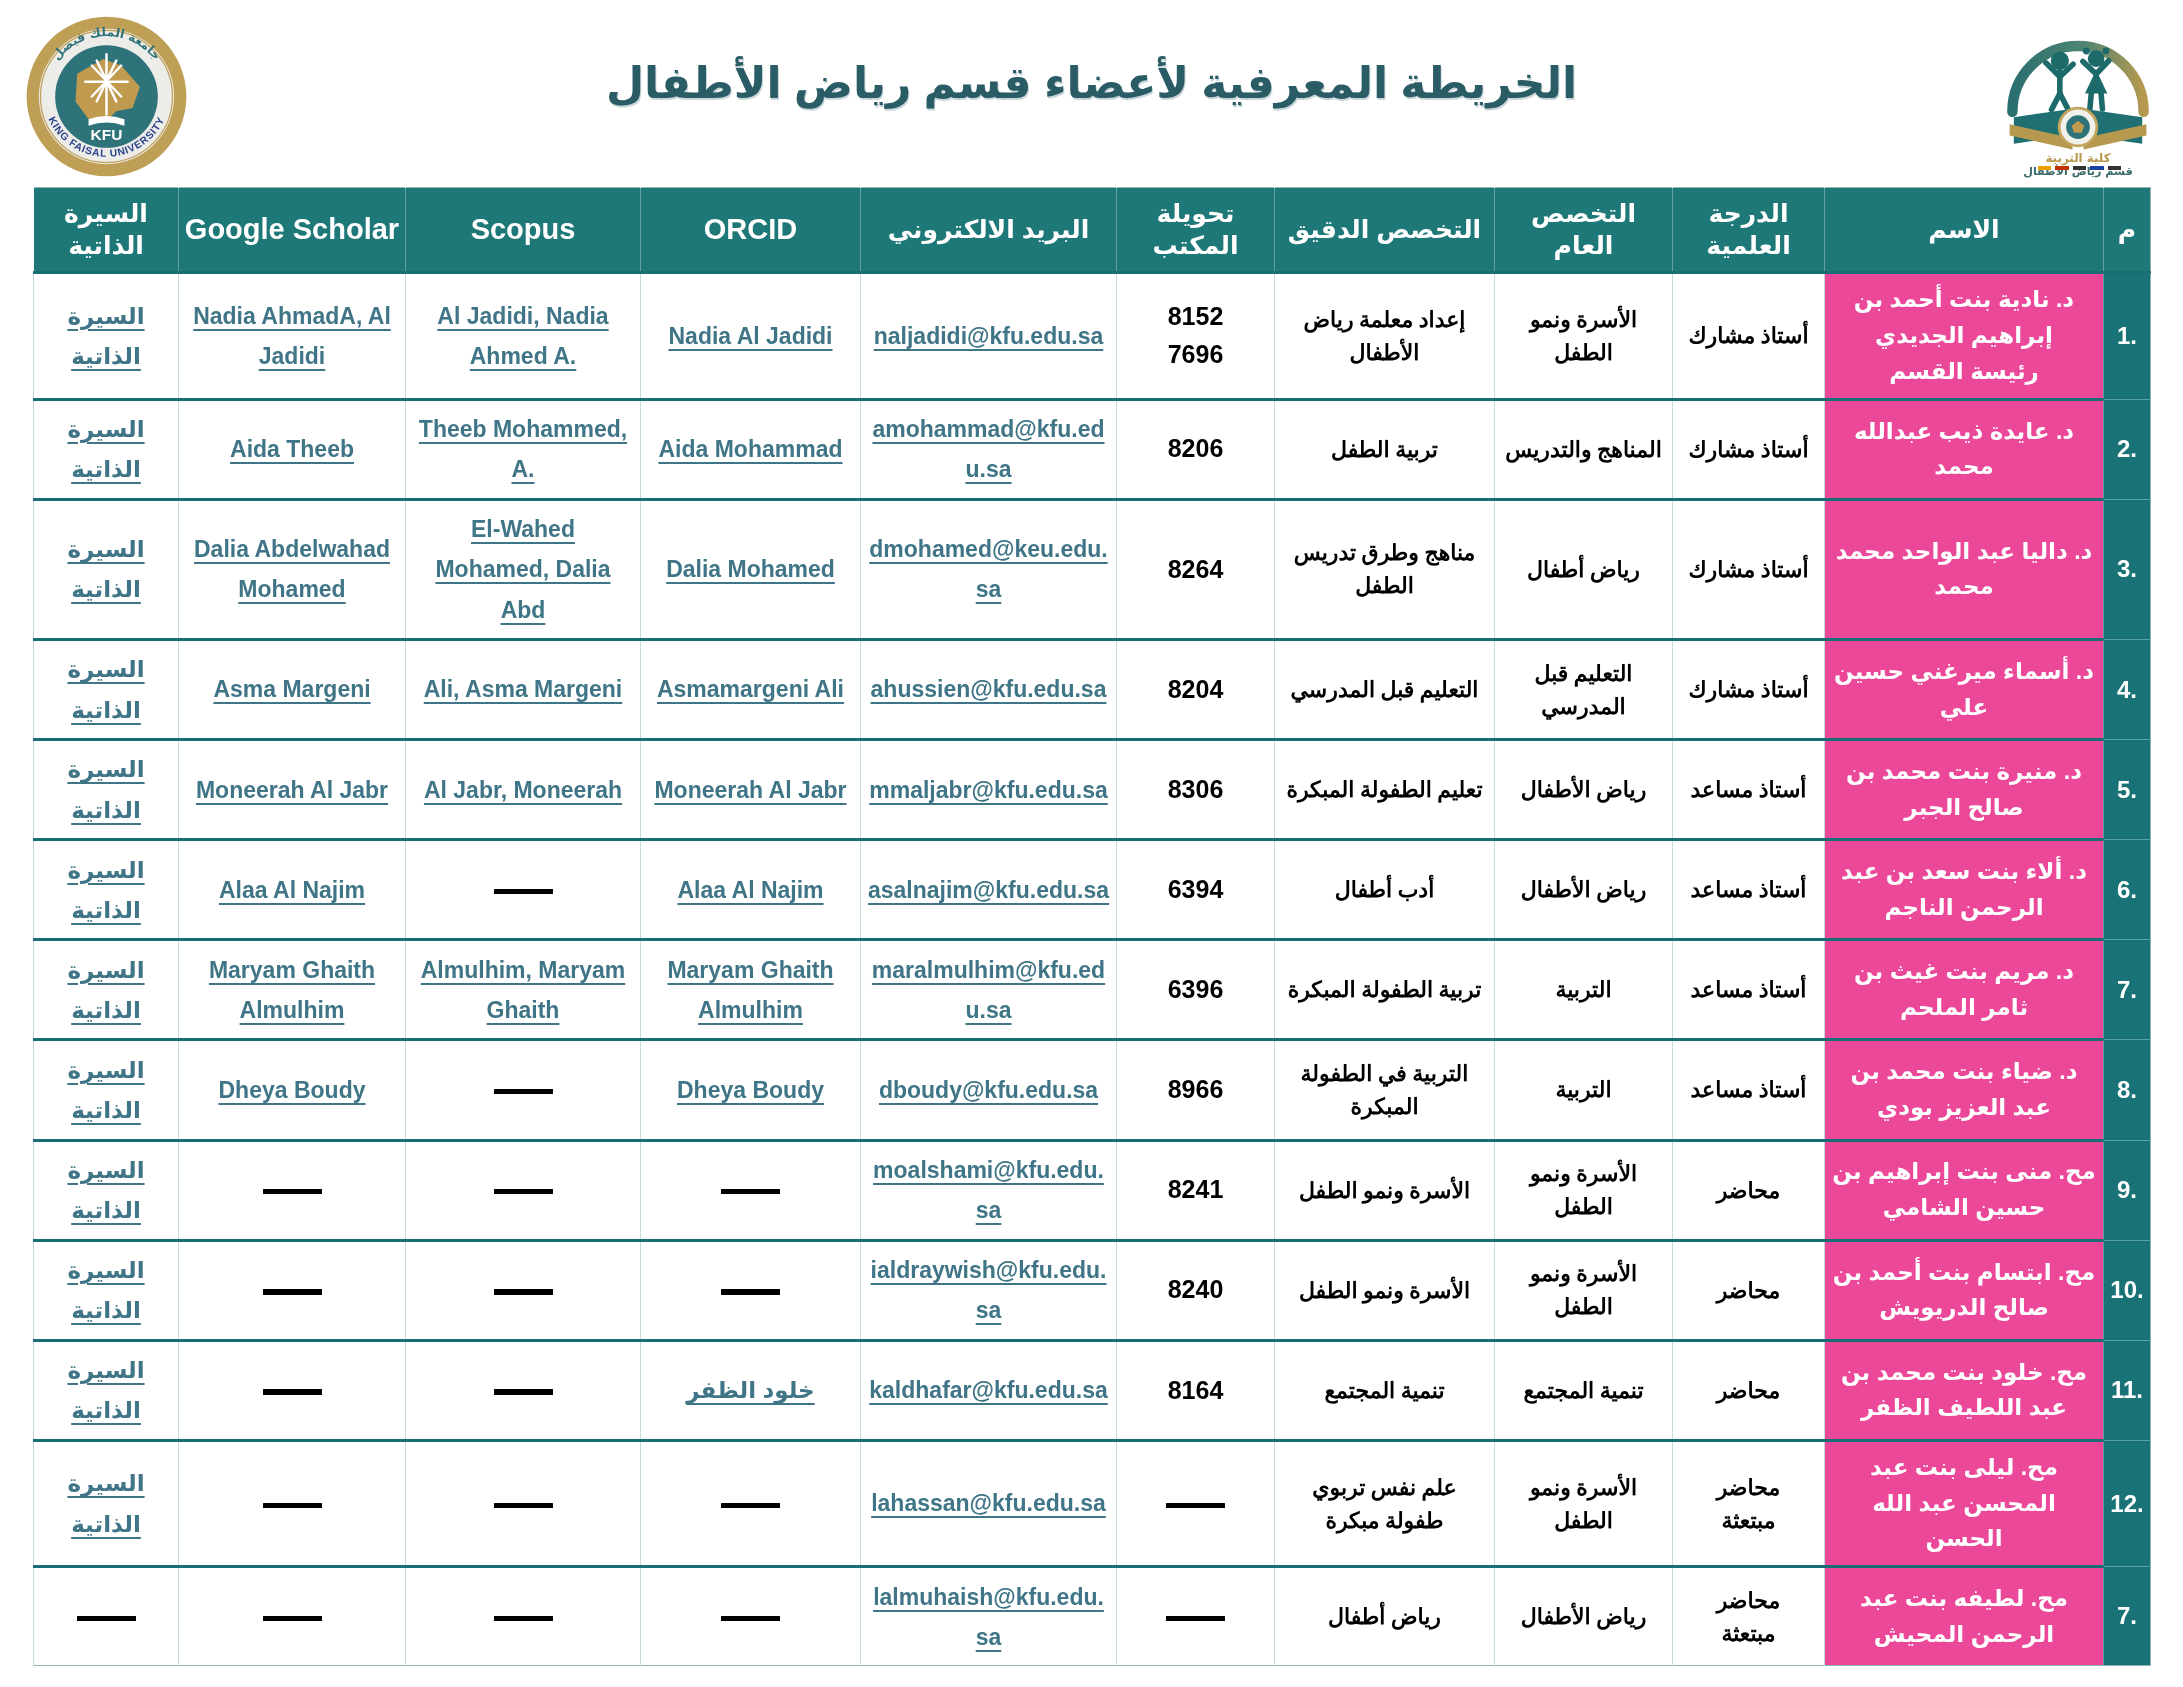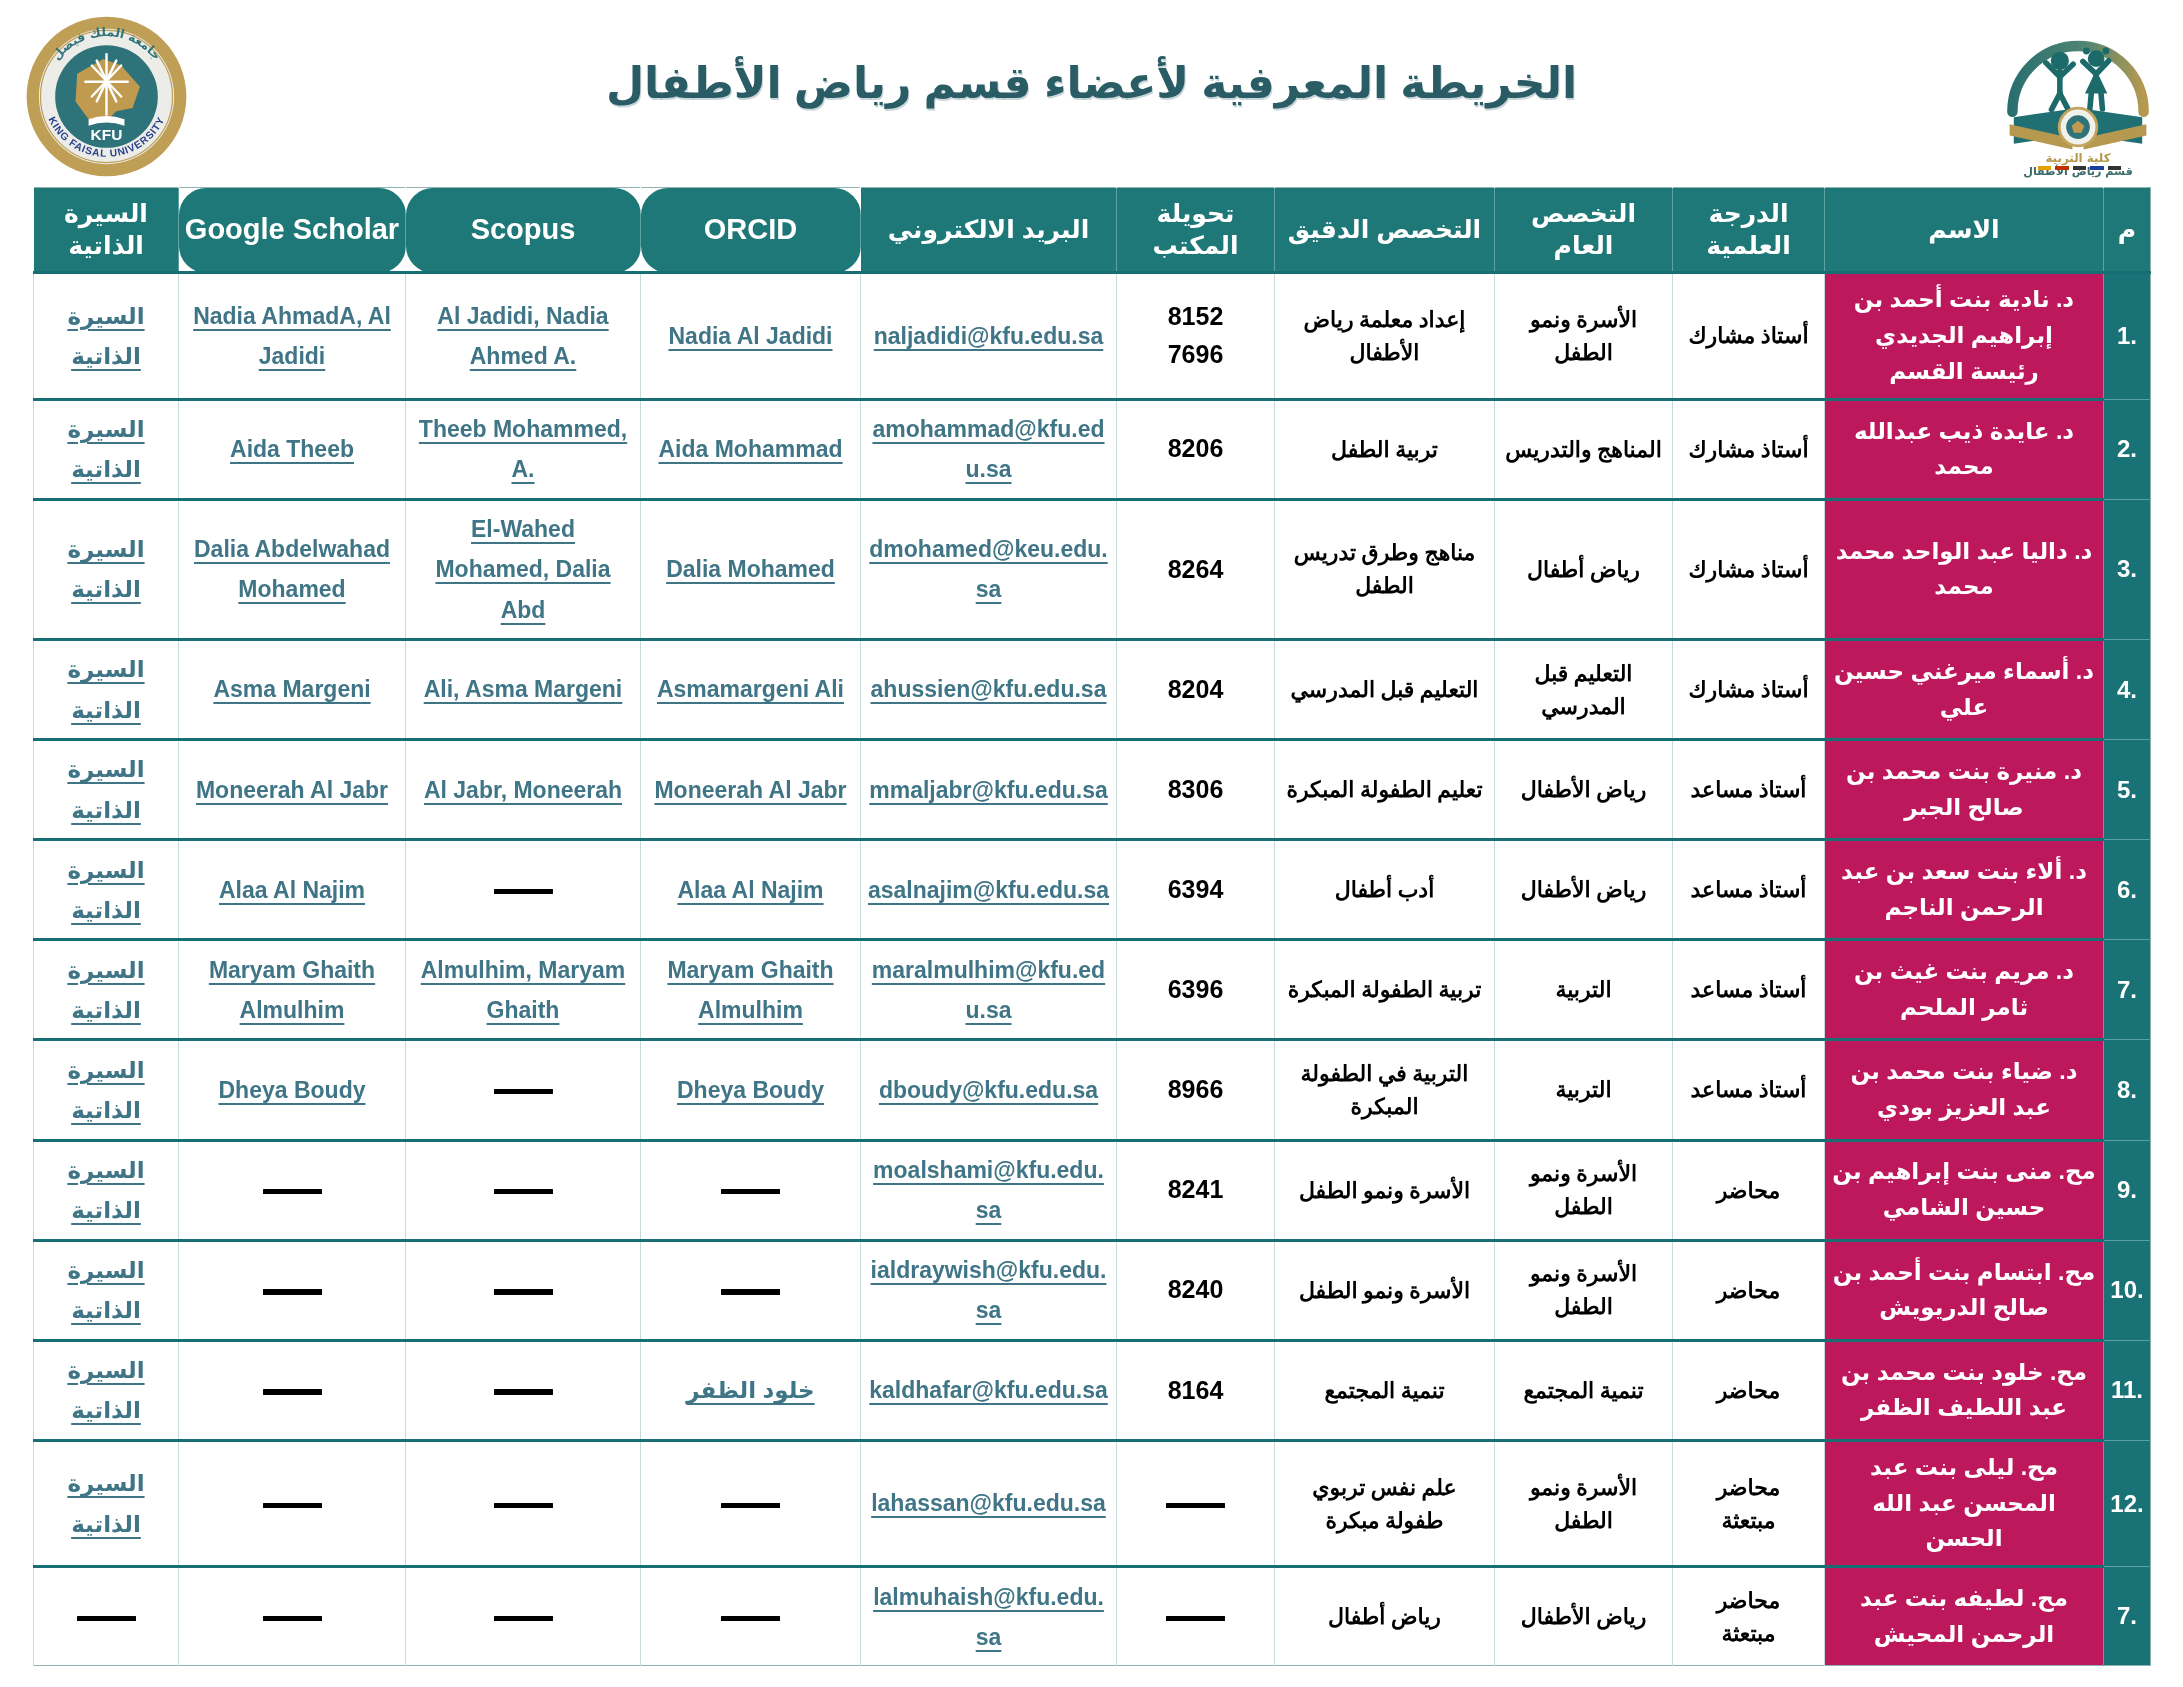--- a/index.html
+++ b/index.html
@@ -23,34 +23,34 @@
   table.grid{
     border-collapse:collapse;table-layout:fixed;width:2117px;
     border:1.6px solid #8fb3b3;background:#ffffff;
   }
   .grid th{
     background:#1f7878;color:#ffffff;font-weight:bold;
     font-size:25px;line-height:1.25;padding:10.3px 4.1px;text-align:center;
     border-left:1px solid rgba(255,255,255,.30);
     border-bottom:3.1px solid #176e74;vertical-align:middle;
   }
-  .grid th.en{font-size:29px;border-radius:27px;}
+  .grid th.en{font-size:29px;}
   .grid td{
     border-top:3.1px solid #176e74;
     border-left:1px solid #c7dada;
     padding:8.3px 6.2px;text-align:center;vertical-align:middle;
     font-weight:bold;color:#000;
   }
   .grid td.c-num{
     background:#187276;color:#fff;font-size:24px;
     border-top:1.6px solid #58a0a3;border-left:1px solid #58a0a3;
   }
   .grid td.c-num span{direction:ltr;unicode-bidi:isolate;display:inline-block;}
   .grid td.c-name{
-    background:#be185d;color:#ffffff;font-size:23px;line-height:1.55;
+    background:#ec4899;color:#ffffff;font-size:23px;line-height:1.55;
     white-space:pre-line;
   }
   .grid td.c-degree,.grid td.c-general,.grid td.c-specific{
     font-size:22px;line-height:1.5;white-space:pre-line;font-family:Liberation Serif, serif;
   }
   .grid td.c-ext{font-size:25px;white-space:pre-line;line-height:1.5;}
   .grid td.c-email,.grid td.c-orcid,.grid td.c-scopus,.grid td.c-scholar,.grid td.c-cv{
     font-size:23px;line-height:1.75;
   }
   a.lnk{

